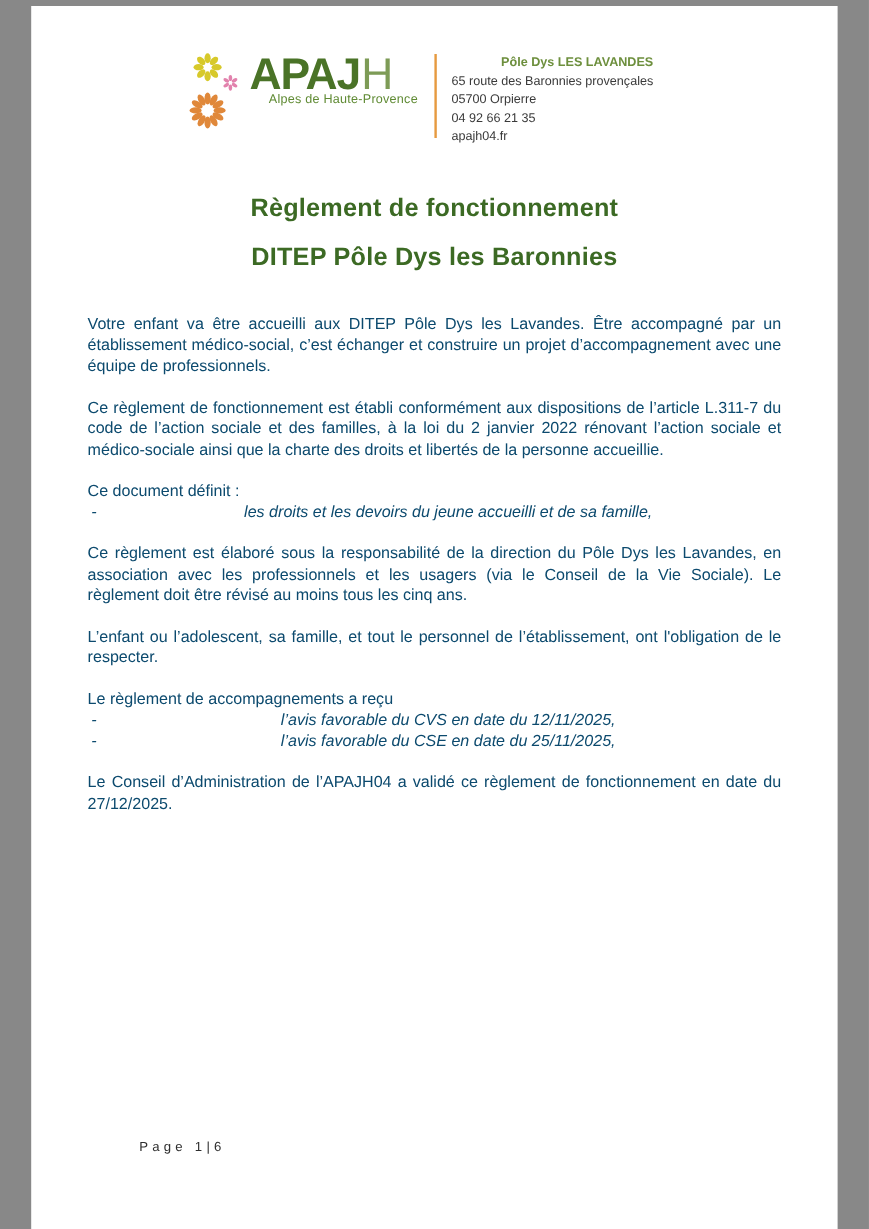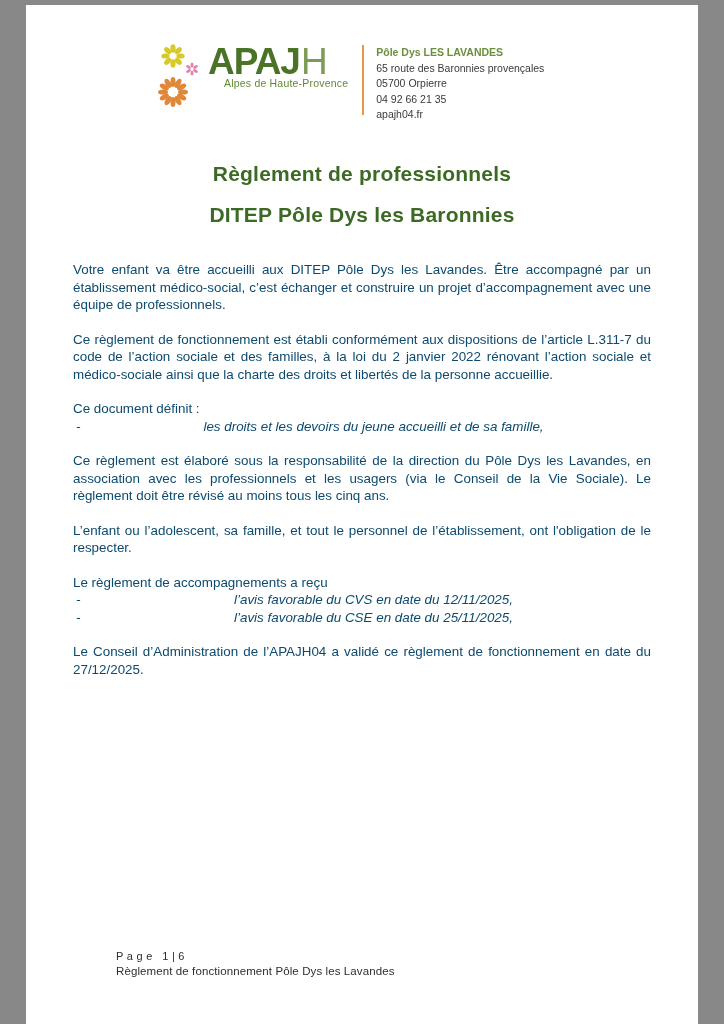--- a/index.html
+++ b/index.html
@@ -19,21 +19,21 @@
   .flowers { position:relative; width:50px; height:70px; flex:none; }
   .flower { position:absolute; }
   .flower svg { display:block; }
   .logo-textblock { display:flex; flex-direction:column; margin-left:2px; }
   .logo-word { display:flex; align-items:flex-start; line-height:1; }
   .logo-main { font-size:37px; font-weight:bold; color:#4a7327; letter-spacing:-1px; }
   .logo-last { font-size:37px; font-weight:normal; color:#7d9b56; margin-left:1px; }
   .logo-tagline { font-size:10.5px; color:#5f8a33; margin-top:-3px; margin-left:16px; letter-spacing:0.2px; white-space:nowrap; }
   .header-divider { width:2px; height:70px; background:#e69a40; margin:2px 12px 0 14px; flex:none; }
   .contact { padding-top:2px; font-size:10.5px; line-height:15.5px; color:#3a3a3a; }
-  .contact-name { color:#6d8f3d; font-weight:bold; }
+  .contact-name { color:#6d8f3d; font-weight:bold;text-align:right; }
 
   
   .title-block { position:absolute; top:157px; left:0; right:0; text-align:center; }
   .doc-title { font-size:21px; font-weight:bold; color:#3c6a24; margin-bottom:17px; letter-spacing:0.2px; }
 
   
   .body-text { position:absolute; top:256px; left:47px; right:47px; font-size:13.4px; line-height:17.5px; color:#0c4a6e; }
   .body-text p { text-align:justify; margin-bottom:17px; }
   .body-text p.intro { margin-bottom:0; text-align:left; }
   .dash-list { list-style:none; margin-bottom:17px; }
@@ -111,21 +111,21 @@
     <div class="contact">
       <div class="contact-name">Pôle Dys LES LAVANDES</div>
       <div>65 route des Baronnies provençales</div>
       <div>05700 Orpierre</div>
       <div>04 92 66 21 35</div>
       <div>apajh04.fr</div>
     </div>
   </div>
 
   <div class="title-block">
-    <div class="doc-title">Règlement de professionnels</div>
+    <div class="doc-title">Règlement de fonctionnement</div>
     <div class="doc-title">DITEP Pôle Dys les Baronnies</div>
   </div>
 
   <div class="body-text">
     <p>Votre enfant va être accueilli aux DITEP Pôle Dys les Lavandes. Être accompagné par un établissement médico-social, c’est échanger et construire un projet d’accompagnement avec une équipe de professionnels.</p>
     <p>Ce règlement de fonctionnement est établi conformément aux dispositions de l’article L.311-7 du code de l’action sociale et des familles, à la loi du 2 janvier 2022 rénovant l’action sociale et médico-sociale ainsi que la charte des droits et libertés de la personne accueillie.</p>
 
     <p class="intro">Ce document définit :</p>
     <ul class="dash-list">
       <li>les droits et les devoirs du jeune accueilli et de sa famille,</li>
@@ -138,16 +138,15 @@
     <ul class="dash-list">
       <li>l’avis favorable du CVS en date du 12/11/2025,</li>
       <li>l’avis favorable du CSE en date du 25/11/2025,</li>
     </ul>
 
     <p>Le Conseil d’Administration de l’APAJH04 a validé ce règlement de fonctionnement en date du 27/12/2025.</p>
   </div>
 
   <div class="footer">
     <div class="footer-page">Page 1|6</div>
-    <div class="footer-doc">Règlement de fonctionnement Pôle Dys les Lavandes</div>
   </div>
 
 </div>
 
 </body></html>

